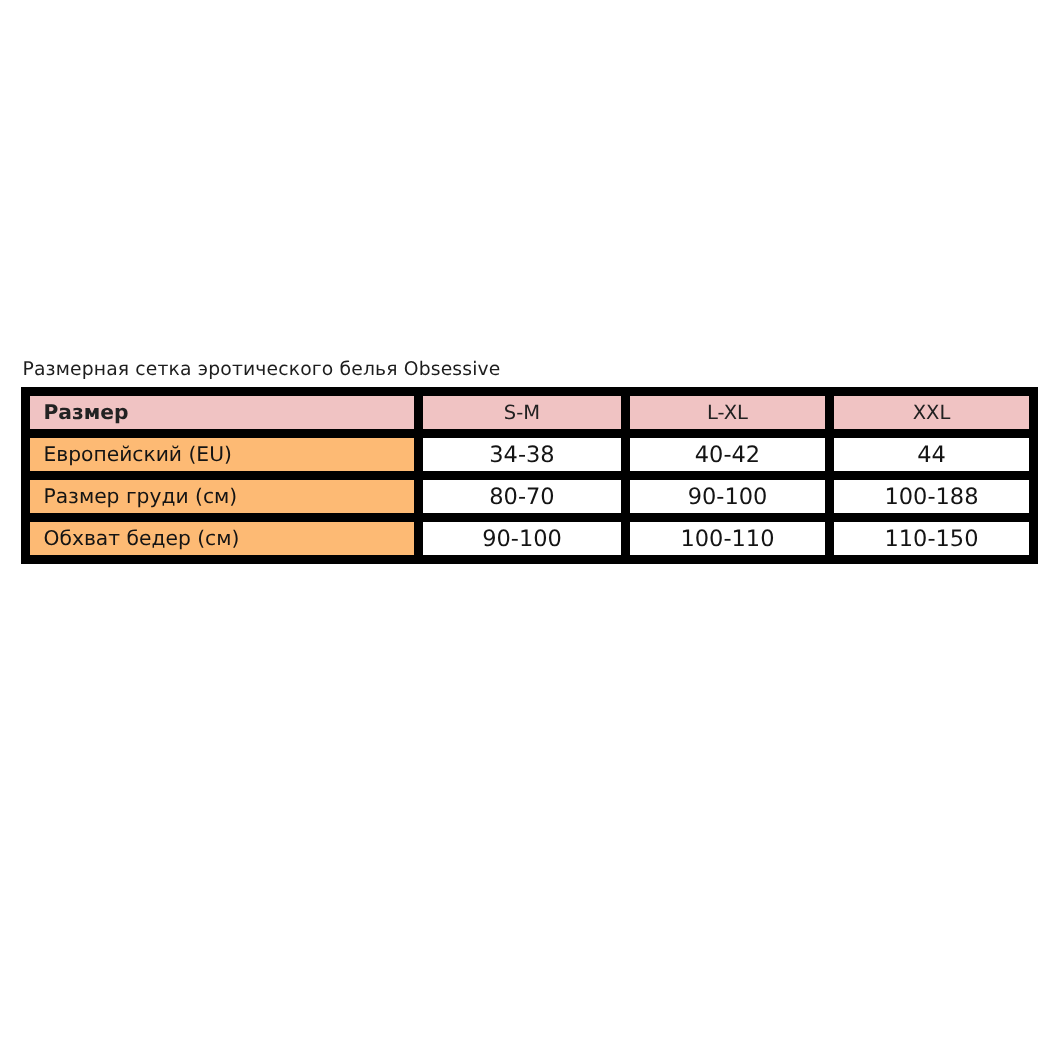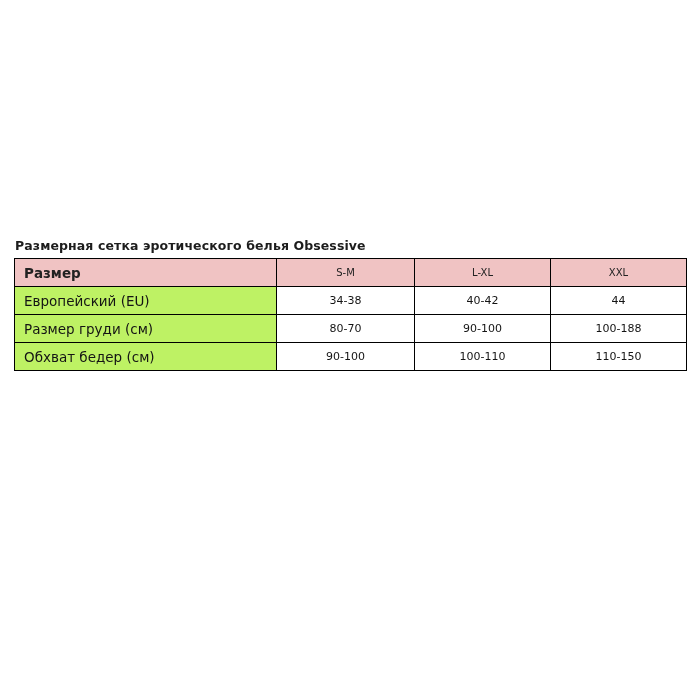--- a/index.html
+++ b/index.html
@@ -21,75 +21,75 @@
     box-sizing: border-box;
   }
   .table-wrap {
     position: absolute;
     left: 14px;
     top: 238px;
     width: 672px;
   }
   .caption {
     font-size: 12.5px;
-    font-weight: bold;
+    font-weight: normal;
     color: #1d1d1d;
     letter-spacing: 0.1px;
     margin-bottom: 5px;
     padding-left: 1px;
     white-space: nowrap;
   }
   table.size-table {
     border-collapse: collapse;
     width: 672px;
     table-layout: fixed;
     background: #ffffff;
   }
   table.size-table col.c0 { width: 262px; }
   table.size-table col.c1 { width: 138px; }
   table.size-table col.c2 { width: 136px; }
   table.size-table col.c3 { width: 136px; }
   table.size-table th,
   table.size-table td {
-    border: 1px solid #000000;
+    border: 6px solid #000000;
     height: 28px;
     font-size: 13.5px;
     font-weight: normal;
     padding: 0 18px;
     box-sizing: border-box;
     vertical-align: middle;
   }
   table.size-table thead th {
     background: #f0c3c3;
     color: #222222;
   }
   table.size-table thead th.head-label {
     text-align: left;
     font-weight: bold;
     padding-left: 9px;
     font-size: 13.5px;
   }
   table.size-table thead th.head-size {
     text-align: center;
     font-weight: normal;
-    font-size: 10px;
+    font-size: 13px;
   }
   table.size-table tbody th.row-label {
     text-align: left;
-    background: #bef264;
+    background: #fdba74;
     color: #141414;
     padding-left: 9px;
     font-weight: normal;
     font-size: 13.5px;
   }
   table.size-table tbody td.val {
     text-align: center;
     background: #ffffff;
     color: #141414;
-    font-size: 11px;
+    font-size: 15px;
   }
 </style>
 </head>
 <body>
 
 <div class="page">
   <div class="table-wrap">
 
     <div class="caption">Размерная сетка эротического белья Obsessive</div>
 

